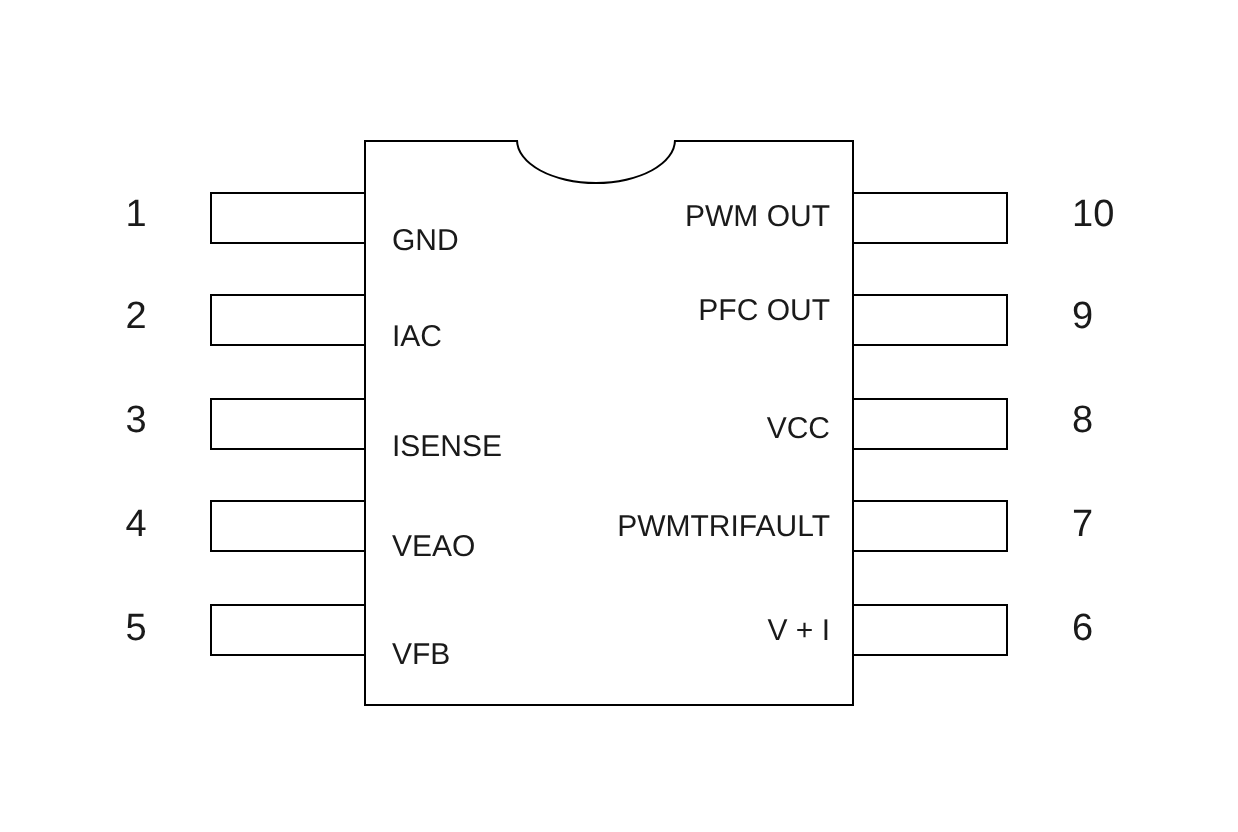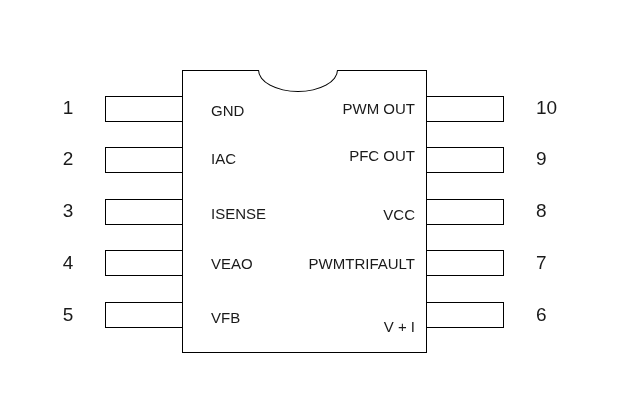--- a/index.html
+++ b/index.html
@@ -11,21 +11,21 @@
              border: 1px solid #000; border-radius: 50%; box-sizing: border-box;
              clip-path: inset(22px 0 0 0); background: #fff; }
     .pin { position: absolute; width: 77px; height: 26px; border: 1px solid #000;
            box-sizing: border-box; background: #fff; }
     .pin.left { left: 105px; border-right: none; }
     .pin.right { left: 427px; border-left: none; }
     .num { position: absolute; font-size: 19px; line-height: 20px; }
     .num.left { left: 60px; width: 16px; text-align: center; }
     .num.right { left: 536px; width: 26px; text-align: left; }
     .lbl { position: absolute; font-size: 15px; line-height: 18px; white-space: nowrap; }
-    .lbl.left { left: 211px; }
+    .lbl.left { left: 196px; margin-top: 10px; }
     .lbl.right { right: 204px; text-align: left; }
   </style>
 </head>
 <body>
 
 <div class="chip"></div>
 <div class="notch"></div>
 
 <div class="pin left" style="top:96px"></div>
 <div class="pin left" style="top:147px"></div>
@@ -54,13 +54,13 @@
 <div class="lbl left" style="top:102px">GND</div>
 <div class="lbl left" style="top:150px">IAC</div>
 <div class="lbl left" style="top:205px">ISENSE</div>
 <div class="lbl left" style="top:255px">VEAO</div>
 <div class="lbl left" style="top:309px">VFB</div>
 
 <div class="lbl right" style="top:100px">PWM OUT</div>
 <div class="lbl right" style="top:147px">PFC OUT</div>
 <div class="lbl right" style="top:206px">VCC</div>
 <div class="lbl right" style="top:255px">PWMTRIFAULT</div>
-<div class="lbl right" style="top:318px">V + I</div>
+<div class="lbl right" style="top:307px">V + I</div>
 
 </body></html>

